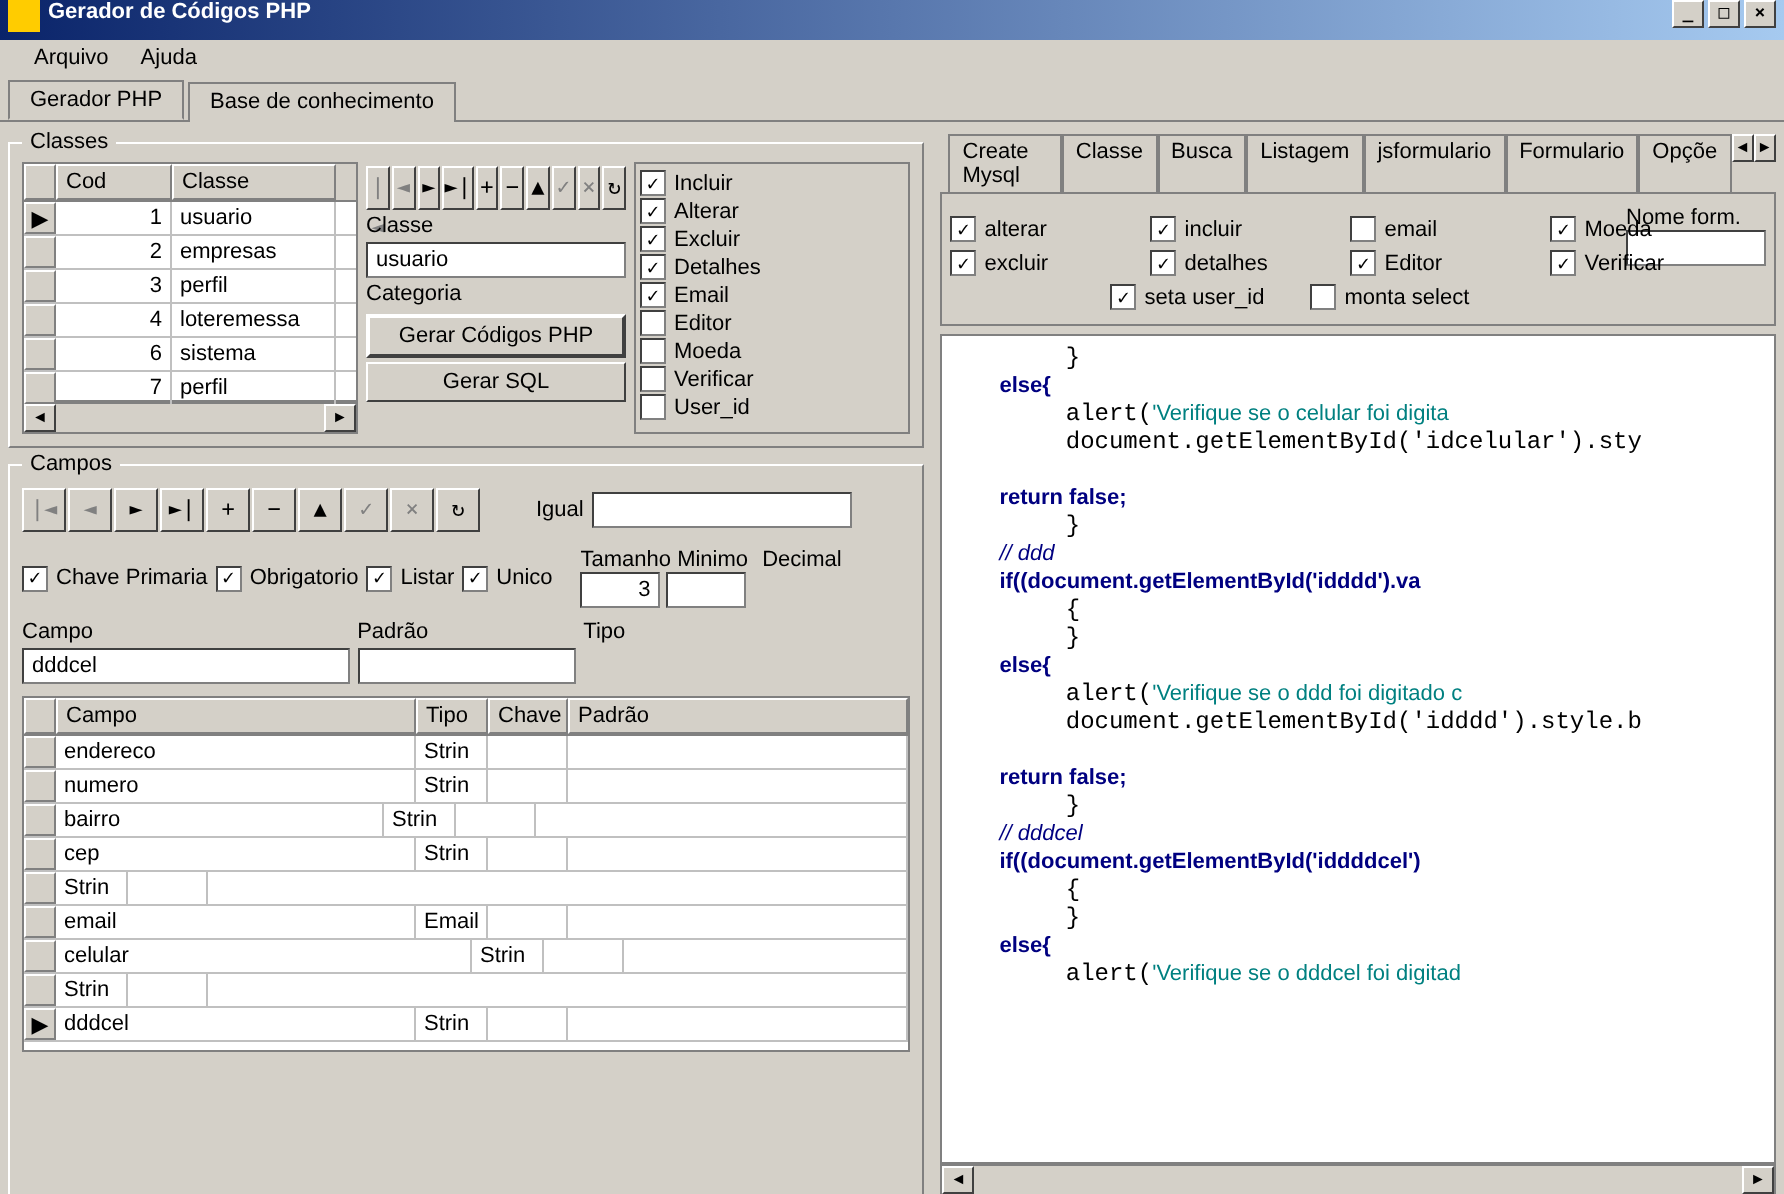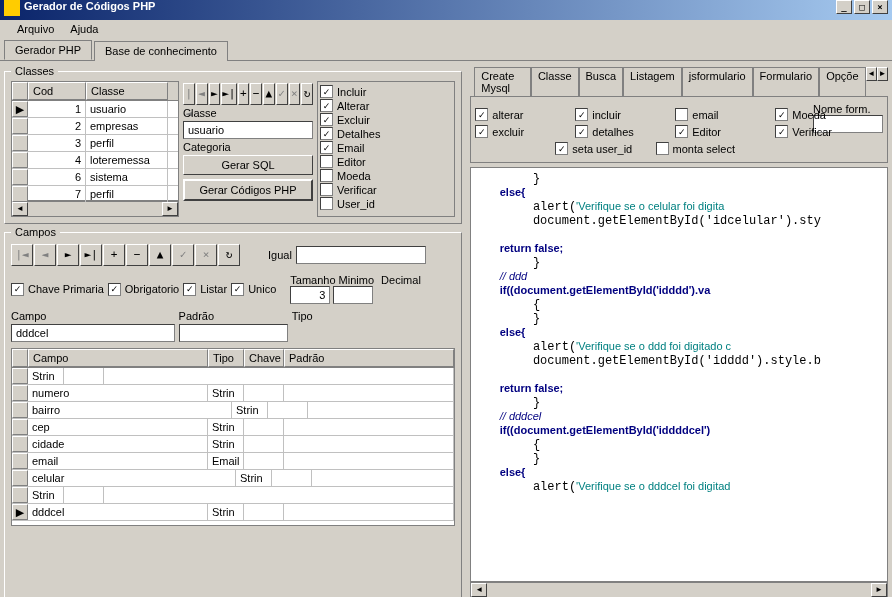--- a/index.html
+++ b/index.html
@@ -130,22 +130,22 @@
     <div class="nav-btn">+</div>
     <div class="nav-btn">−</div>
     <div class="nav-btn">▲</div>
     <div class="nav-btn disabled">✓</div>
     <div class="nav-btn disabled">×</div>
     <div class="nav-btn">↻</div>
   </div>
   <div class="label">Classe</div>
   <input type="text" style="width: 100%;" value="usuario">
   <div class="label">Categoria</div>
+  <div class="btn bold" style="margin-top:4px">Gerar Códigos PHP</div>
   <div class="btn" style="margin-top:2px">Gerar SQL</div>
-  <div class="btn bold" style="margin-top:4px">Gerar Códigos PHP</div>
 </div>
 
 <div style="flex:1;border:1px solid #808080;padding:2px;background:#d4d0c8" id="class-checks">
             <div class="checkbox-row">
               <div class="cb">✓</div>
               <span>Incluir</span>
             </div>
             <div class="checkbox-row">
               <div class="cb">✓</div>
               <span>Alterar</span>
@@ -239,48 +239,48 @@
   <div class="grid-header">
     <div class="rowmarker"></div>
     <div class="grid-header-cell" style="width:180px">Campo</div>
     <div class="grid-header-cell" style="width:36px">Tipo</div>
     <div class="grid-header-cell" style="width:40px">Chave</div>
     <div class="grid-header-cell" style="flex:1">Padrão</div>
   </div>
   <div id="campos-rows">
             <div class="grid-row">
               <div class="rowmarker"></div>
+              <div class="grid-cell" style="width:180px">endereco</div>
               <div class="grid-cell" style="width:36px">Strin</div>
               <div class="grid-cell" style="width:40px"></div>
               <div class="grid-cell" style="flex:1"></div>
             </div>
             <div class="grid-row">
               <div class="rowmarker"></div>
               <div class="grid-cell" style="width:180px">numero</div>
               <div class="grid-cell" style="width:36px">Strin</div>
               <div class="grid-cell" style="width:40px"></div>
               <div class="grid-cell" style="flex:1"></div>
             </div>
             <div class="grid-row">
               <div class="rowmarker"></div>
-              <div class="grid-cell" style="width:204px">bairro</div>
+              <div class="grid-cell" style="width:164px">bairro</div>
               <div class="grid-cell" style="width:36px">Strin</div>
               <div class="grid-cell" style="width:40px"></div>
               <div class="grid-cell" style="flex:1"></div>
             </div>
             <div class="grid-row">
               <div class="rowmarker"></div>
               <div class="grid-cell" style="width:180px">cep</div>
               <div class="grid-cell" style="width:36px">Strin</div>
               <div class="grid-cell" style="width:40px"></div>
               <div class="grid-cell" style="flex:1"></div>
             </div>
             <div class="grid-row">
               <div class="rowmarker"></div>
-              <div class="grid-cell" style="width:180px">cidade</div>
               <div class="grid-cell" style="width:36px">Strin</div>
               <div class="grid-cell" style="width:40px"></div>
               <div class="grid-cell" style="flex:1"></div>
             </div>
             <div class="grid-row">
               <div class="rowmarker"></div>
               <div class="grid-cell" style="width:180px">email</div>
               <div class="grid-cell" style="width:36px">Email</div>
               <div class="grid-cell" style="width:40px"></div>
               <div class="grid-cell" style="flex:1"></div>
@@ -362,21 +362,21 @@
           <div class="checkbox-row" style="width: 80px;">
             <div class="cb">✓</div>
             <span>Verificar</span>
           </div>
         </div>
   <div class="row" id="form-r3" style="gap:20px;margin-top:2px;margin-left:80px">
           <div class="checkbox-row" style="width: 80px;">
             <div class="cb">✓</div>
             <span>seta user_id</span>
           </div>
-          <div class="checkbox-row" style="width: 80px; justify-content: center;">
+          <div class="checkbox-row" style="width: 80px;">
             <div class="cb"></div>
             <span>monta select</span>
           </div>
         </div>
 </div>
 
 <div class="code" id="code-area" style="margin-top:4px">        }
 <span class="kw">        else{</span>
         alert(<span class="str">'Verifique se o celular foi digita</span>
         document.getElementById('idcelular').sty

